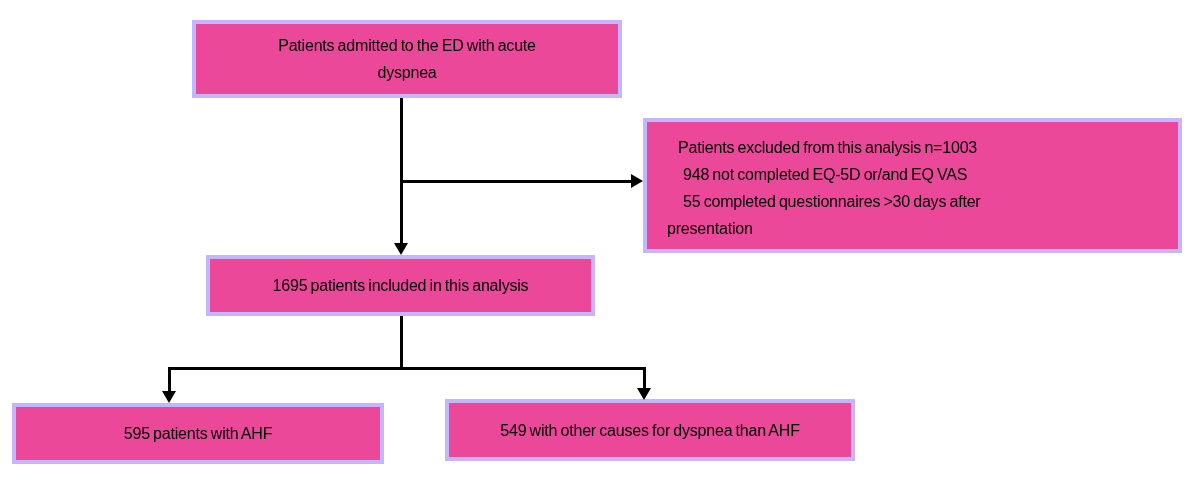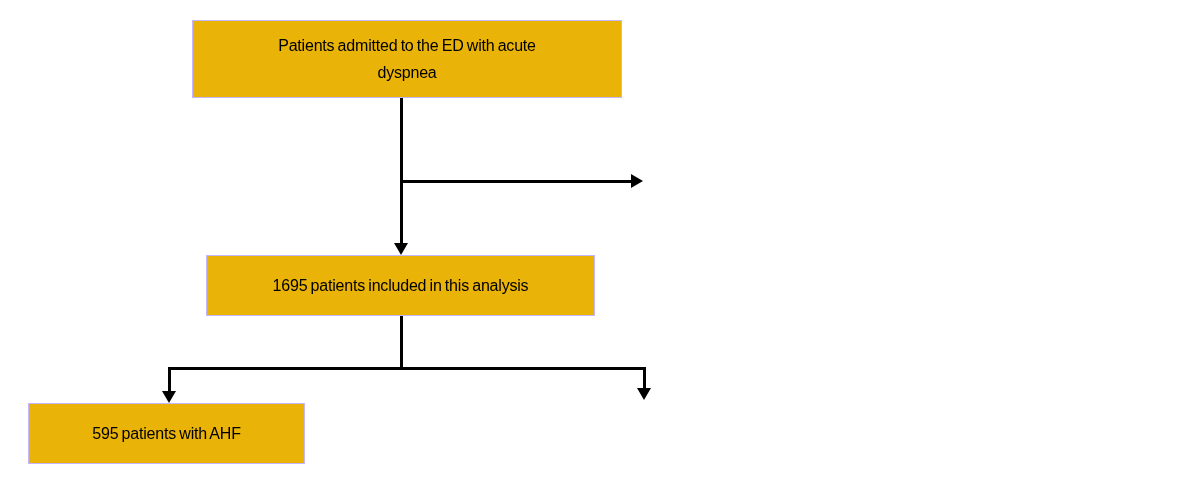--- a/index.html
+++ b/index.html
@@ -11,42 +11,42 @@
     position: relative;
     width: 1200px;
     height: 482px;
     background: #ffffff;
     font-family: "Liberation Sans", "DejaVu Sans", sans-serif;
     color: #000000;
     overflow: hidden;
   }
   .box {
     position: absolute;
-    background: #eab308;
-    border: 1px solid #c4b5fd;
+    background: #ec4899;
+    border: 4px solid #c4b5fd;
     box-sizing: border-box;
     font-size: 16px;
     line-height: 27px;
     letter-spacing: -0.2px;
     word-spacing: -1px;
   }
   .box.centered {
     display: flex;
     align-items: center;
     justify-content: center;
     text-align: center;
   }
   .multiline {
     white-space: pre-line;
   }
   .box-top      { left: 192px; top: 20px;  width: 430px; height: 78px; }
   .box-excluded { left: 643px; top: 118px; width: 539px; height: 135px;
                   padding: 12px 14px 0 20px; text-align: left; }
   .box-included { left: 206px; top: 255px; width: 389px; height: 61px; }
-  .box-ahf      { left: 28px;  top: 403px; width: 277px; height: 61px; }
+  .box-ahf      { left: 12px;  top: 403px; width: 372px; height: 61px; }
   .box-other    { left: 445px; top: 399px; width: 410px; height: 62px; }
 
   .excl-line { display: block; }
   .excl-line.indent-sm { margin-left: 11px; }
   .excl-line.indent-md { margin-left: 16px; }
 
   .line {
     position: absolute;
     background: #000000;
   }
@@ -79,29 +79,38 @@
 </head>
 <body>
 
 <div class="canvas">
 
   <div class="box box-top centered">
     <span class="multiline">Patients admitted to the ED with acute
 dyspnea</span>
   </div>
 
+  <div class="box box-excluded">
+    <span class="excl-line indent-sm">Patients excluded from this analysis n=1003</span>
+    <span class="excl-line indent-md">948 not completed EQ-5D or/and EQ VAS</span>
+    <span class="excl-line indent-md">55 completed questionnaires &gt;30 days after</span>
+    <span class="excl-line">presentation</span>
+  </div>
 
   <div class="box box-included centered">
     <span>1695 patients included in this analysis</span>
   </div>
 
   <div class="box box-ahf centered">
     <span>595 patients with AHF</span>
   </div>
 
+  <div class="box box-other centered">
+    <span>549 with other causes for dyspnea than AHF</span>
+  </div>
 
   <div class="line line-stem-top"></div>
   <div class="arrow-down arrow-into-included"></div>
 
   <div class="line line-excl"></div>
   <div class="arrow-right arrow-into-excluded"></div>
 
   <div class="line line-stem-bottom"></div>
   <div class="line line-branch"></div>
 

